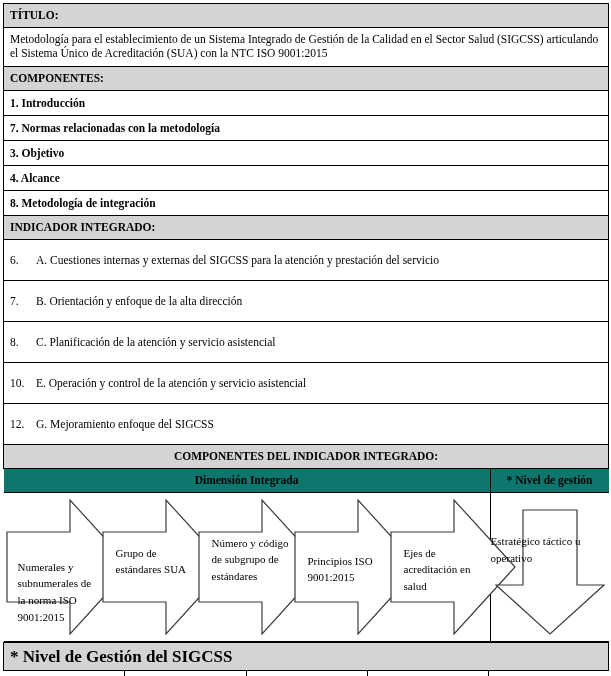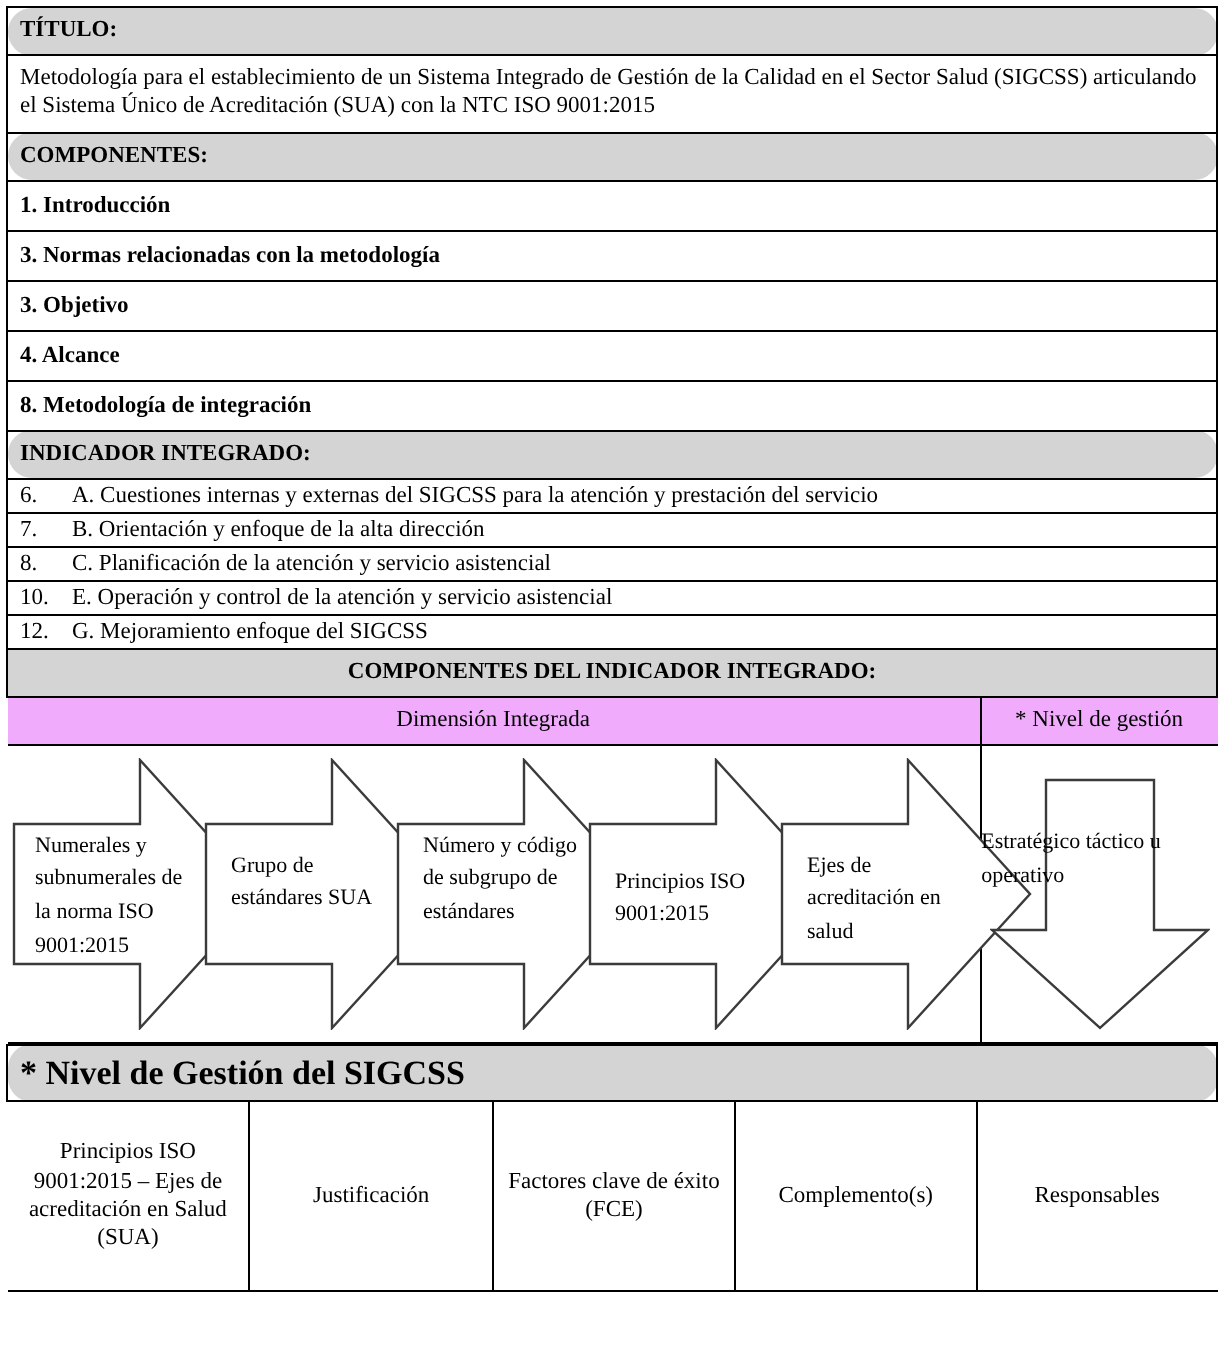--- a/index.html
+++ b/index.html
@@ -34,52 +34,51 @@
     vertical-align: middle;
     font-size: 11.5px;
     line-height: 1.25;
   }
   .hdr {
     background: #d4d4d4;
     font-weight: bold;
     font-size: 12.5px;
     padding: 3px 6px !important;
     height: 17px;
-    border-radius: 12px;
   }
   .hdr-center {
     background: #d4d4d4;
     font-weight: bold;
     font-size: 12px;
     text-align: center;
     padding: 3px 6px !important;
     height: 17px;
   }
   .sub-center {
-    background: #f0abfc;
-    font-weight: normal;
+    background: #0f766e;
+    font-weight: bold;
     font-size: 11.5px;
     text-align: center;
     padding: 3px 6px !important;
     height: 17px;
   }
   .titlecell {
     padding: 4px 6px 5px 6px !important;
     font-size: 11.5px;
     line-height: 1.42;
     text-align: left;
   }
   .listcell {
     padding: 4px 6px !important;
     height: 16px;
     font-size: 11.5px;
     font-weight: bold;
   }
   .numcell {
-    padding: 0 6px !important;
+    padding: 12px 6px !important;
     height: 16px;
     font-size: 11.5px;
     white-space: nowrap;
   }
   .numcell .idx {
     display: inline-block;
     width: 26px;
   }
   .diagram-cell {
     padding: 0 !important;
@@ -162,21 +161,21 @@
     </tr>
 
     <tr>
       <td class="hdr">COMPONENTES:</td>
     </tr>
 
     <tr>
       <td class="listcell">1. Introducción</td>
     </tr>
     <tr>
-      <td class="listcell">3. Normas relacionadas con la metodología</td>
+      <td class="listcell">7. Normas relacionadas con la metodología</td>
     </tr>
     <tr>
       <td class="listcell">3. Objetivo</td>
     </tr>
     <tr>
       <td class="listcell">4. Alcance</td>
     </tr>
     <tr>
       <td class="listcell">8. Metodología de integración</td>
     </tr>
@@ -232,21 +231,21 @@
           <tbody>
                 <tr>
             <td class="diagram-cell" style="border-left:none;border-top:none;">
               <div class="flowwrap">
 
                 <div class="chev" style="left:2px;">
                   <svg viewBox="0 0 126 136" preserveAspectRatio="none">
                     <polygon points="1,33 64,33 64,1 125,68 64,135 64,103 1,103" fill="#ffffff" stroke="#3b3b3b" stroke-width="1.2"></polygon>
                   </svg>
                 </div>
-                <div class="chevtext" style="left:14px;">Numerales y subnumerales de la norma ISO 9001:2015</div>
+                <div class="chevtext" style="left:14px;margin-top:24px;">Numerales y subnumerales de la norma ISO 9001:2015</div>
 
                 <div class="chev" style="left:98px;">
                   <svg viewBox="0 0 126 136" preserveAspectRatio="none">
                     <polygon points="1,33 64,33 64,1 125,68 64,135 64,103 1,103" fill="#ffffff" stroke="#3b3b3b" stroke-width="1.2"></polygon>
                   </svg>
                 </div>
                 <div class="chevtext" style="left:112px;top:52px;">Grupo de estándares SUA</div>
 
                 <div class="chev" style="left:194px;">
                   <svg viewBox="0 0 126 136" preserveAspectRatio="none">

